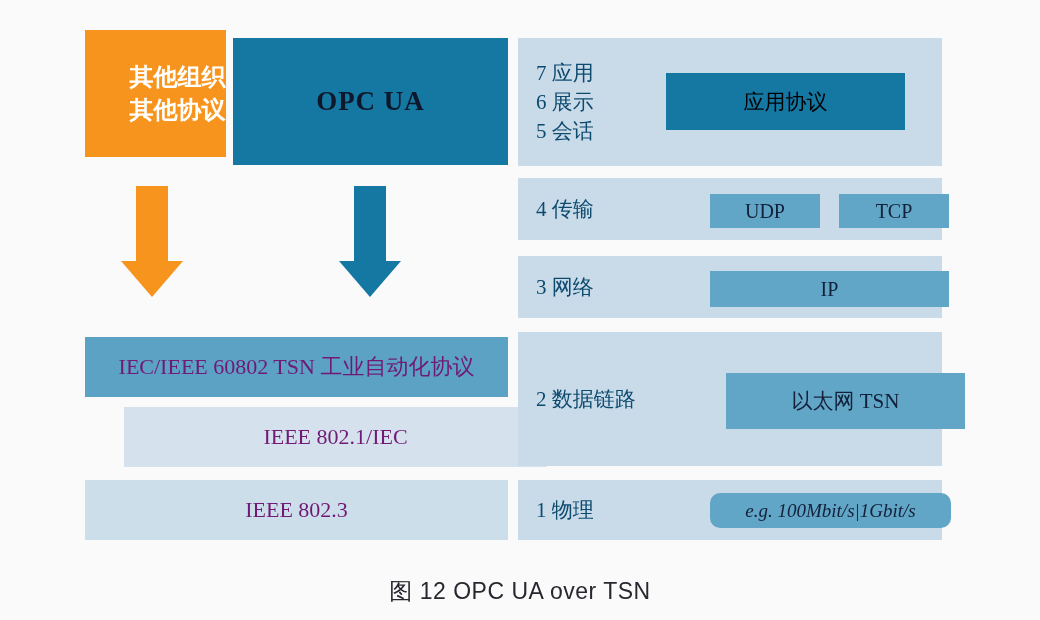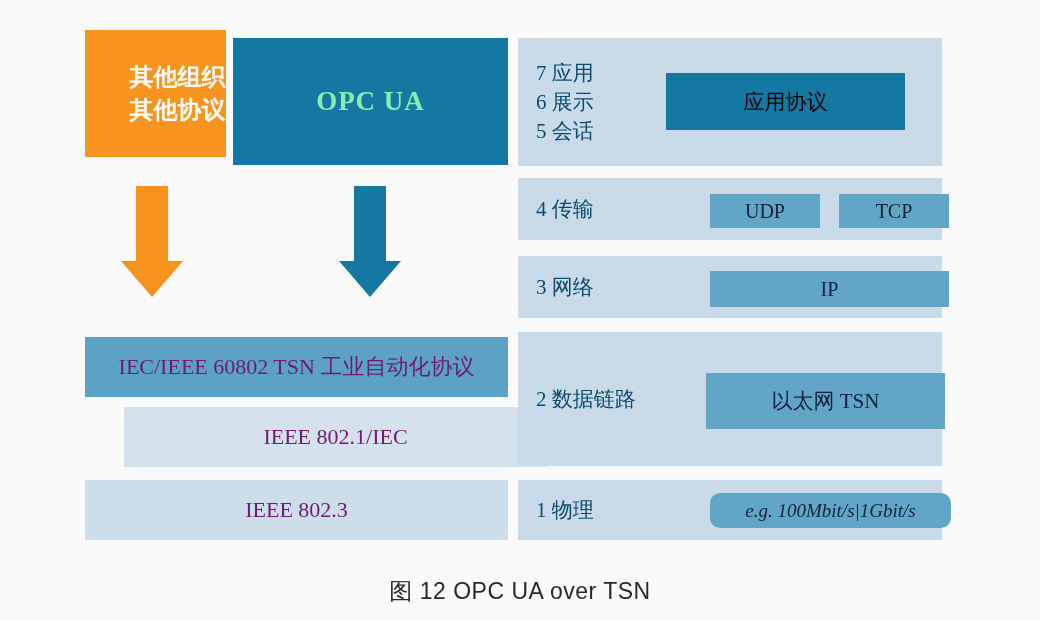--- a/index.html
+++ b/index.html
@@ -24,21 +24,21 @@
     font-family: "Liberation Sans", "DejaVu Sans", sans-serif;
     font-weight: bold; font-size: 24px; line-height: 1.35;
     white-space: pre-line;
     text-shadow: 0 0 2px rgba(255,160,40,.8);
     padding-left: 44px;
   }
   .opcua-box {
     left: 233px; top: 38px; width: 275px; height: 127px;
     background: #1478a3;
     display: flex; align-items: center; justify-content: center;
-    color: #86efac; font-size: 27px; font-weight: 600; letter-spacing: 1px;
+    color: #0f172a; font-size: 27px; font-weight: 600; letter-spacing: 1px;
   }
   svg.arrow { position: absolute; }
 
   .stack-box {
     left: 85px; width: 423px; height: 60px;
     display: flex; align-items: center; justify-content: center;
     font-size: 22px; color: #701a75;
   }
   .stack-1 { top: 337px; background: #5ba2c4; }
   .stack-2 { top: 407px; background: #d5e1ed; margin-left: 39px; }
@@ -65,21 +65,21 @@
     display: flex; align-items: center; justify-content: center;
     font-size: 20px; color: #13203a;
   }
   .proto-teal { background: #1478a3; color: #000000; font-size: 21px; }
   .proto-mid  { background: #61a6c6; margin-left: 44px; }
 
   .p1-app  { left: 148px; top: 35px; width: 239px; height: 57px; }
   .p2-udp  { left: 148px; top: 16px; width: 110px; height: 34px; }
   .p2-tcp  { left: 277px; top: 16px; width: 110px; height: 34px; }
   .p3-ip   { left: 148px; top: 15px; width: 239px; height: 36px; }
-  .p4-eth  { left: 144px; top: 41px; width: 239px; height: 56px; font-size: 21px; }
+  .p4-eth  { left: 164px; top: 41px; width: 239px; height: 56px; font-size: 21px; }
   .p5-phy  { left: 148px; top: 13px; width: 241px; height: 35px; font-size: 19px; font-style: italic; border-radius: 10px; }
 
   
   .caption {
     left: 0; top: 576px; width: 1040px; height: 30px;
     text-align: center;
     font-family: "Liberation Sans", "DejaVu Sans", sans-serif;
     font-size: 23px; font-weight: 500; letter-spacing: .5px;
     color: #27272f;
   }

